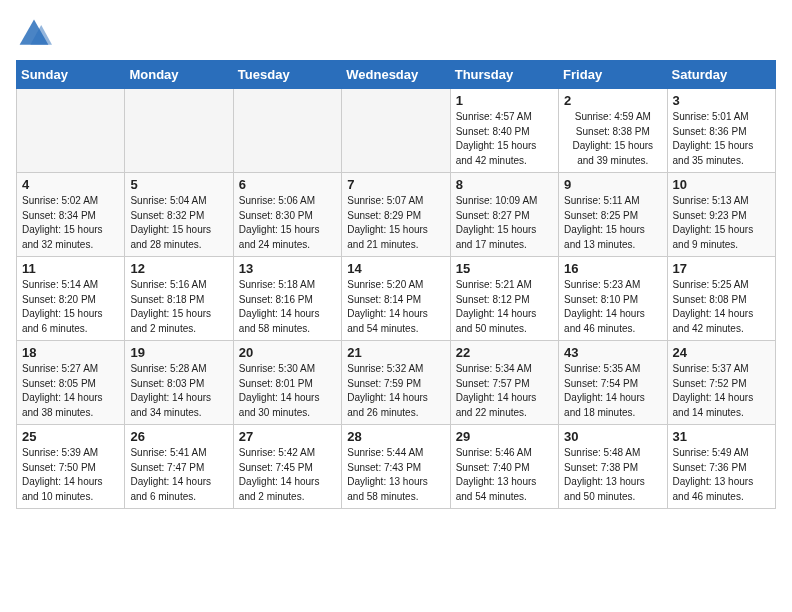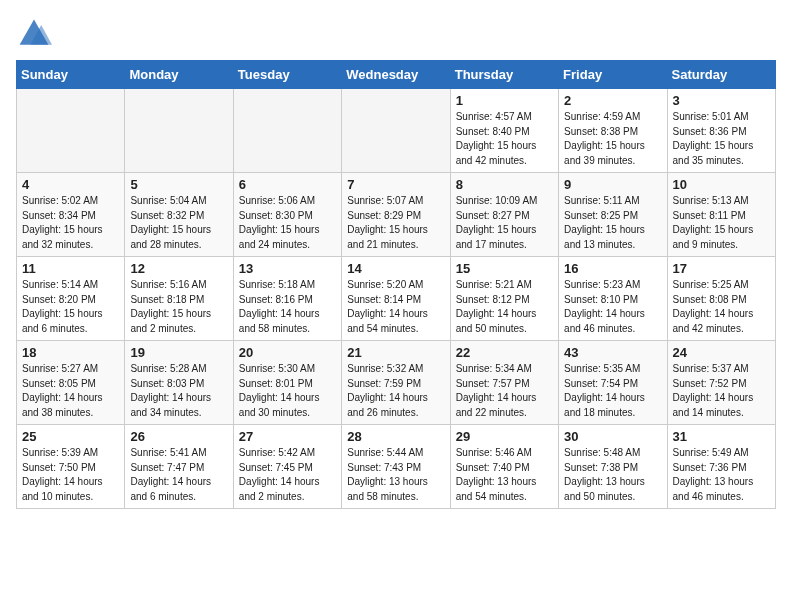--- a/index.html
+++ b/index.html
@@ -134,21 +134,21 @@
         <td class="empty"></td>
         <td>
           <span class="day-number">1</span>
           <div class="day-info" style="white-space: pre-line;">Sunrise: 4:57 AM
 Sunset: 8:40 PM
 Daylight: 15 hours
 and 42 minutes.</div>
         </td>
         <td>
           <span class="day-number">2</span>
-          <div class="day-info" style="white-space: pre-line;">Sunrise: 4:59 AM
+          <div class="day-info" style="white-space: pre-line; text-align: center;">Sunrise: 4:59 AM
 Sunset: 8:38 PM
 Daylight: 15 hours
 and 39 minutes.</div>
         </td>
         <td>
           <span class="day-number">3</span>
           <div class="day-info" style="white-space: pre-line;">Sunrise: 5:01 AM
 Sunset: 8:36 PM
 Daylight: 15 hours
 and 35 minutes.</div>
@@ -193,21 +193,21 @@
         <td>
           <span class="day-number">9</span>
           <div class="day-info" style="white-space: pre-line;">Sunrise: 5:11 AM
 Sunset: 8:25 PM
 Daylight: 15 hours
 and 13 minutes.</div>
         </td>
         <td>
           <span class="day-number">10</span>
           <div class="day-info" style="white-space: pre-line;">Sunrise: 5:13 AM
-Sunset: 8:11 PM
+Sunset: 9:23 PM
 Daylight: 15 hours
 and 9 minutes.</div>
         </td>
       </tr>
       <tr>
         <td>
           <span class="day-number">11</span>
           <div class="day-info" style="white-space: pre-line;">Sunrise: 5:14 AM
 Sunset: 8:20 PM
 Daylight: 15 hours

